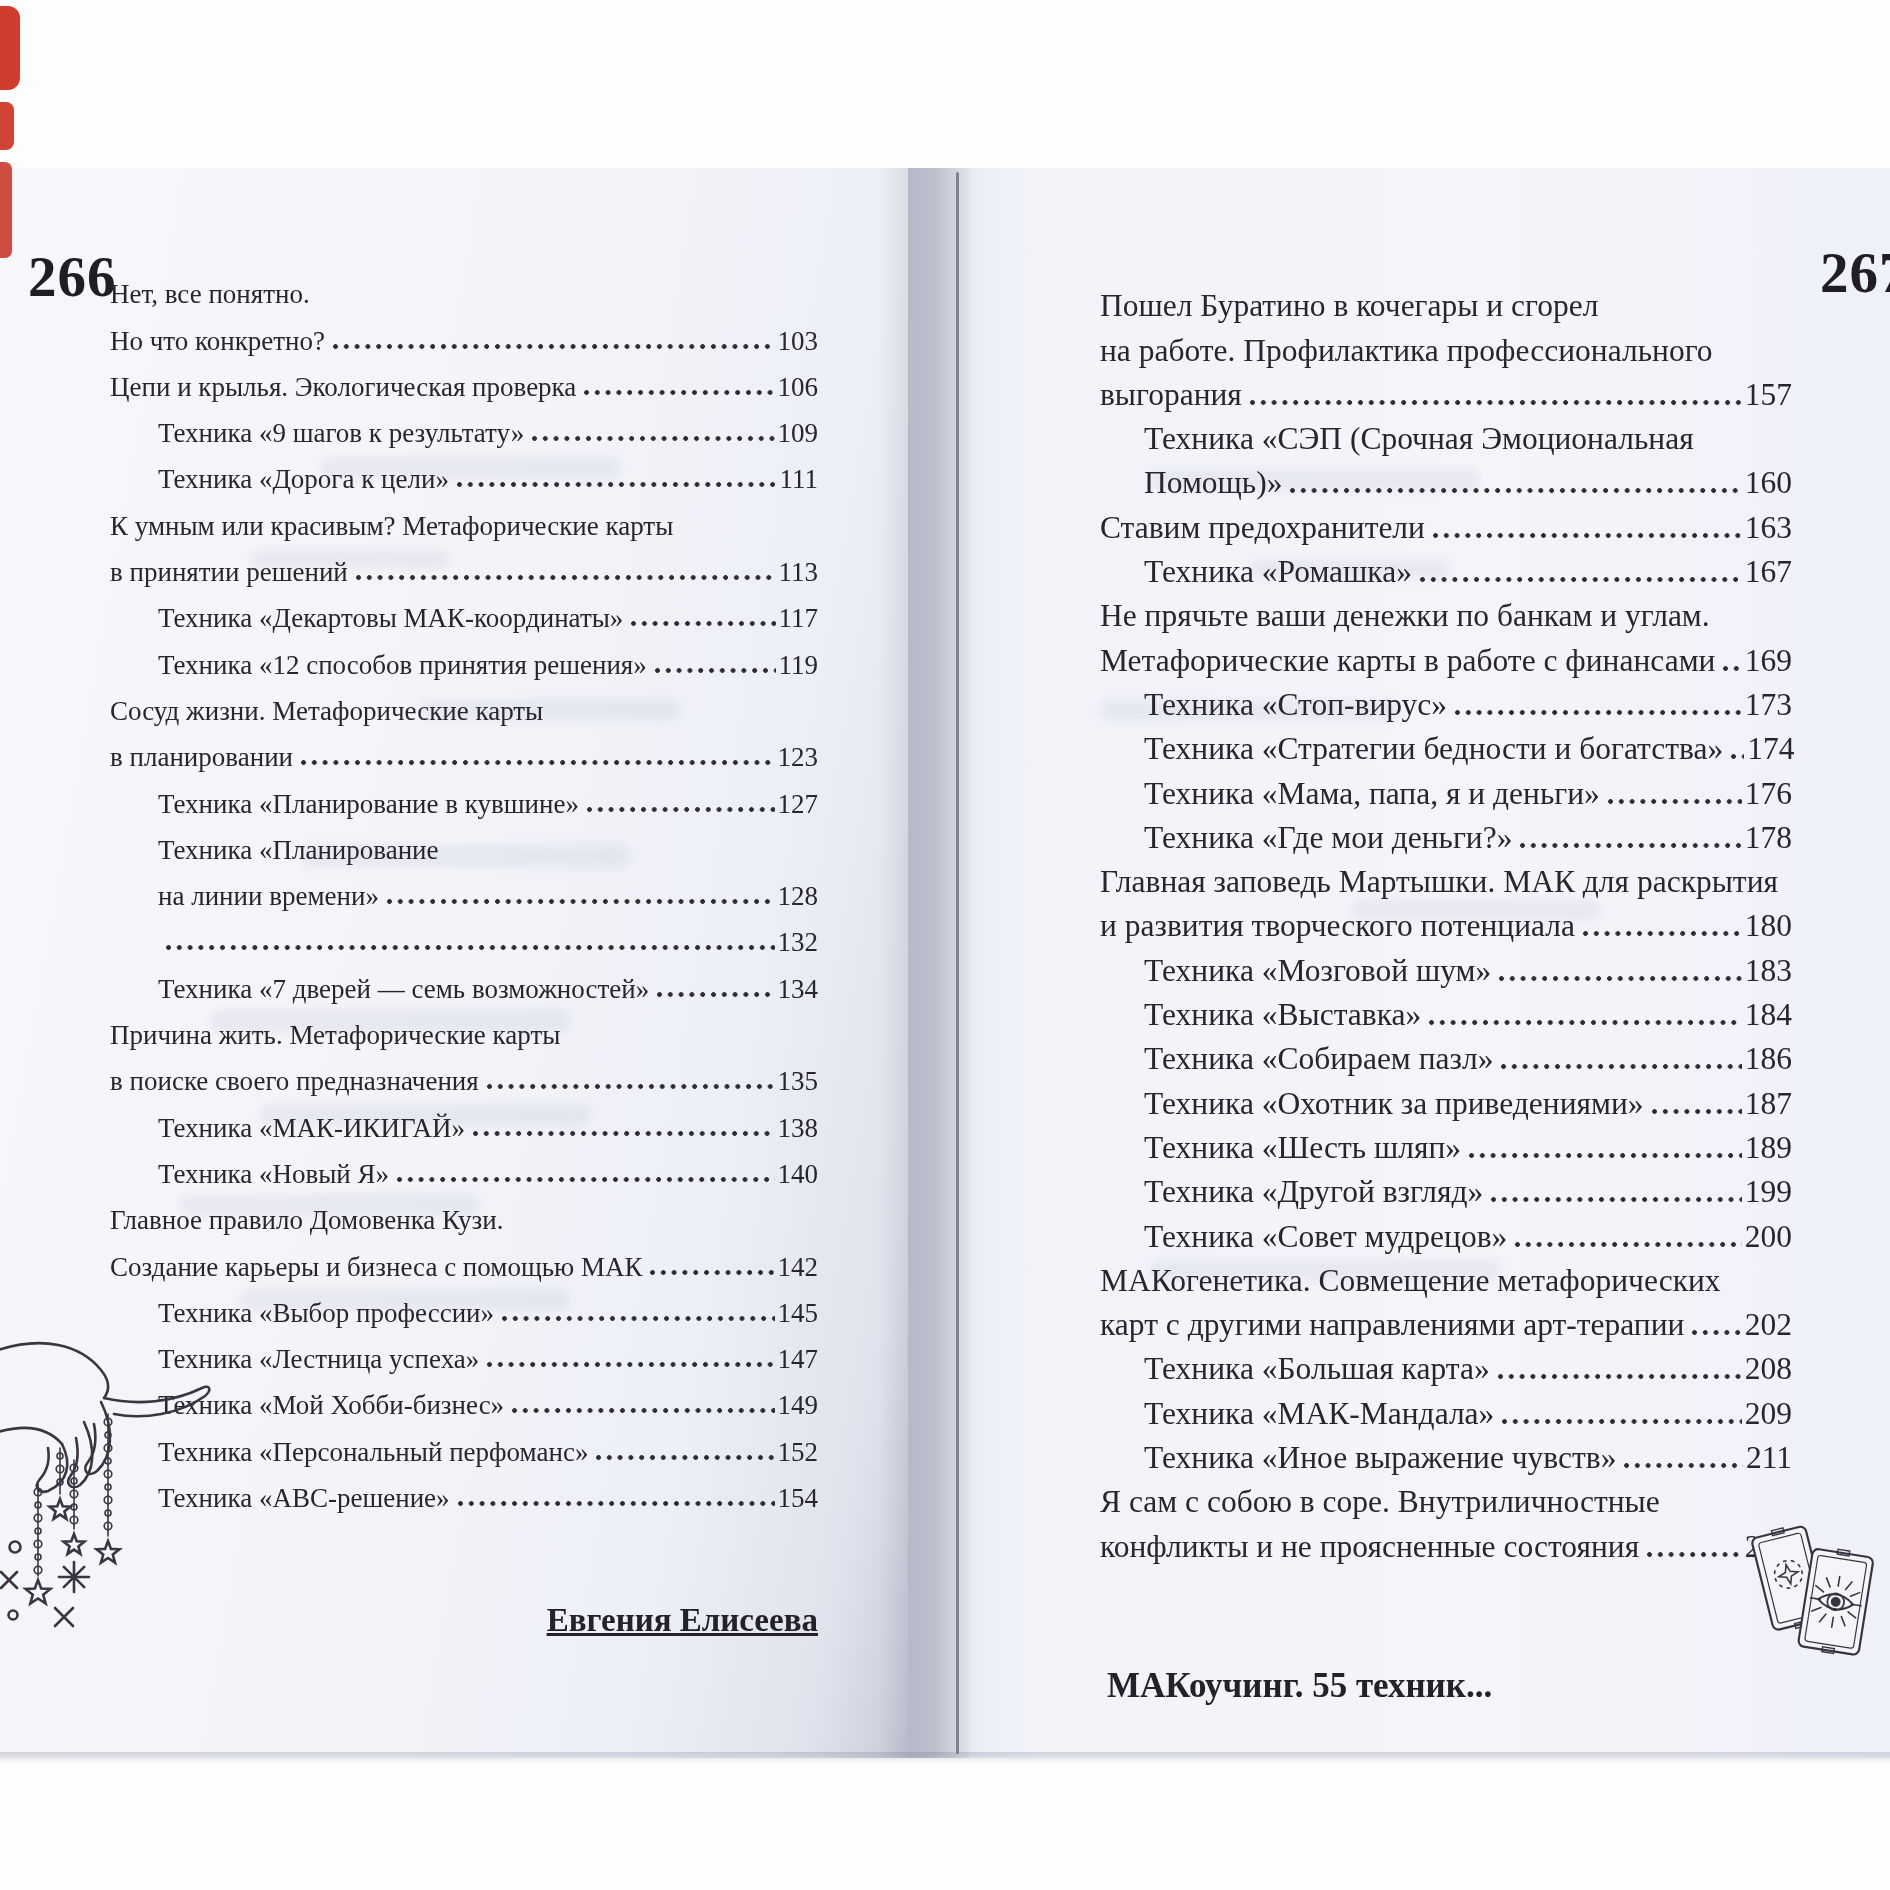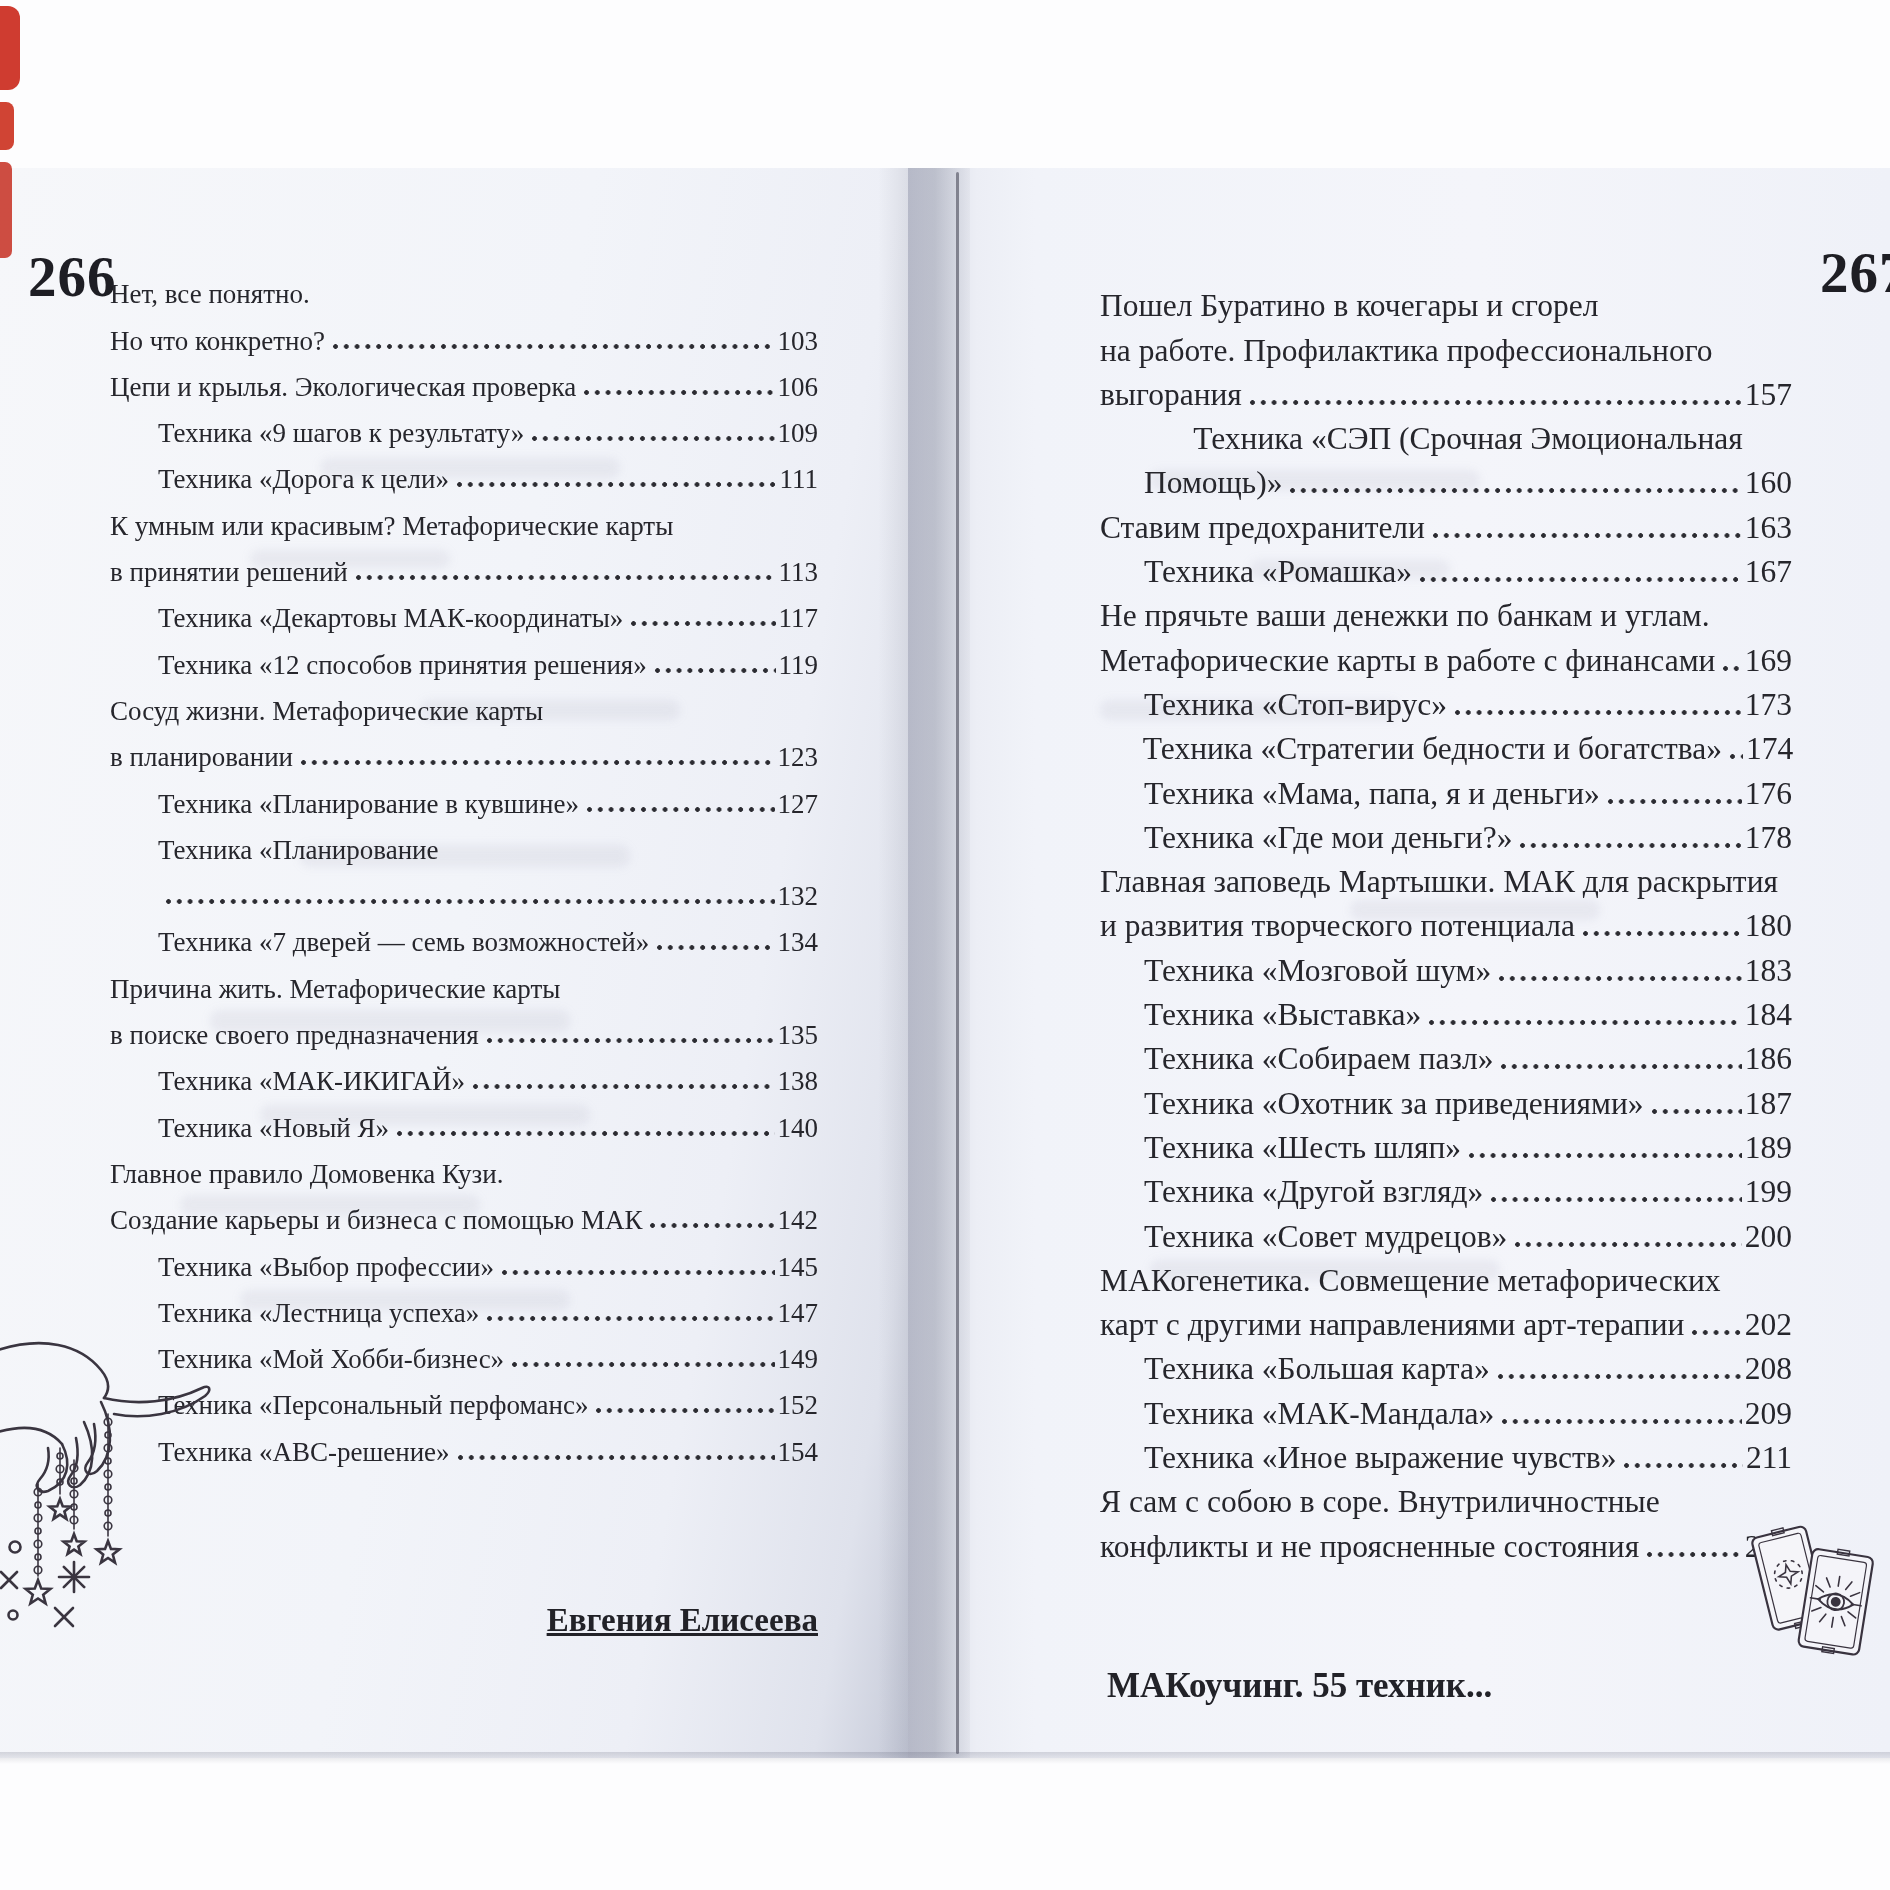--- a/index.html
+++ b/index.html
@@ -43,21 +43,21 @@
   .footer-left{left:110px;top:1602px;width:708px;text-align:right;font-size:33px;text-decoration:underline;}
   .footer-right{left:1068px;top:1666px;font-size:35px;margin-left:39px;}
   
   .toc{position:absolute;color:#26262c;}
   .toc-left{left:110px;top:264px;width:708px;font-size:27px;}
   .toc-right{left:1100px;top:280px;width:692px;font-size:31.5px;}
   .toc-row{display:flex;align-items:flex-end;white-space:nowrap;}
   .toc-left .toc-row{height:46.3px;}
   .toc-right .toc-row{height:44.3px;}
   .toc-left .toc-row.ind{padding-left:48px;}
-  .toc-right .toc-row.ind{padding-left:44px;justify-content:center;}
+  .toc-right .toc-row.ind{padding-left:44px;}
   .txt{flex:0 0 auto;}
   .leader{
     flex:1 1 auto;min-width:14px;height:5px;margin:0 3px 8px 7px;
     background-image:radial-gradient(circle at 3.5px 2.5px,#2b2b31 2.05px,rgba(0,0,0,0) 2.6px);
     background-size:10.8px 5px;background-repeat:repeat-x;background-position:left center;
   }
   .pg{flex:0 0 auto;}
   
   .sm{position:absolute;background:rgba(125,130,158,.10);filter:blur(5px);border-radius:10px;}
   .s1{left:320px;top:458px;width:300px;height:20px;}
@@ -157,20 +157,25 @@
       <span class="leader"></span>
       <span class="pg">123</span>
     </div>
     <div class="toc-row ind">
       <span class="txt">Техника «Планирование в кувшине»</span>
       <span class="leader"></span>
       <span class="pg">127</span>
     </div>
     <div class="toc-row ind">
       <span class="txt">Техника «Планирование</span>
+    </div>
+    <div class="toc-row ind">
+      <span class="txt">на линии времени»</span>
+      <span class="leader"></span>
+      <span class="pg">128</span>
     </div>
     <div class="toc-row ind">
       <span class="leader"></span>
       <span class="pg">132</span>
     </div>
     <div class="toc-row ind">
       <span class="txt">Техника «7 дверей — семь возможностей»</span>
       <span class="leader"></span>
       <span class="pg">134</span>
     </div>

